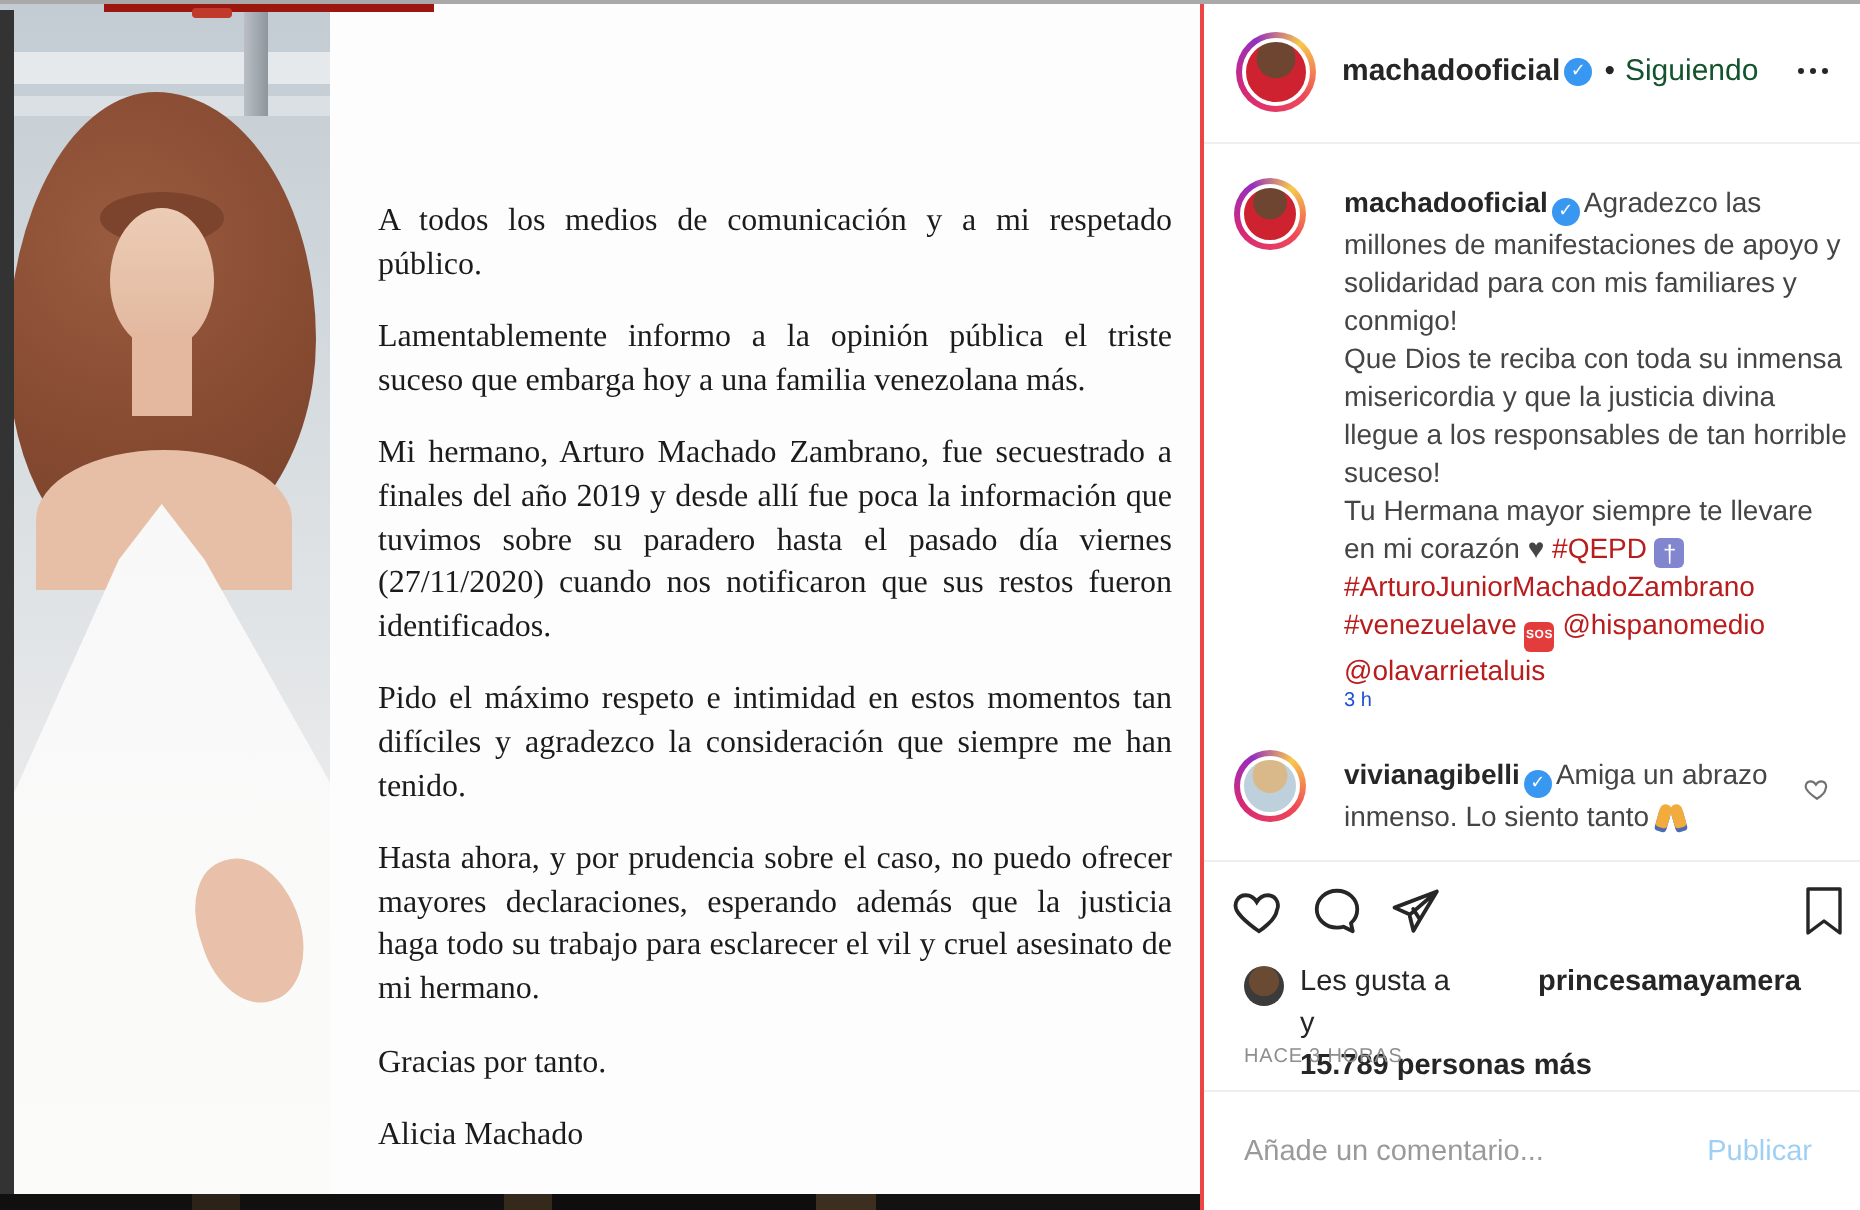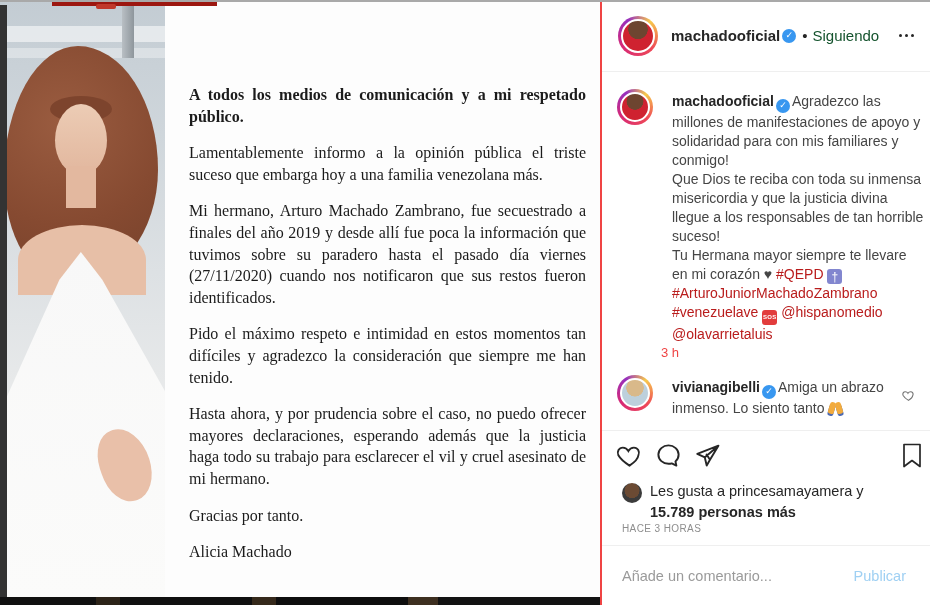--- a/index.html
+++ b/index.html
@@ -29,21 +29,21 @@
   .left-sliver  { position:absolute; left:0; top:5px; width:7px; height:592px; background:#333; z-index:5; }
   .red-strip    { position:absolute; left:52px; top:0; width:165px; height:6px; background:#9c1710; z-index:6; }
   .red-blob     { position:absolute; left:96px; top:4px; width:20px; height:5px; background:#c0392b; border-radius:2px; z-index:6; }
   .bottom-strip { position:absolute; left:0; bottom:0; width:600px; height:8px; z-index:6;
                   background:linear-gradient(90deg,#101010 0 16%,#2c2318 16% 20%,#101010 20% 42%,#35291b 42% 46%,#0e0e0e 46% 68%,#3d2f20 68% 73%,#121212 73% 100%); }
 
   .letter { position:absolute; left:165px; top:0; width:435px; height:605px; background:#fdfdfd;
             padding:84px 14px 0 24px; font-family:"Liberation Serif", serif; color:#1b1b1b;
             font-size:16px; line-height:1.35; text-align:justify; }
   .letter p { margin-bottom:15px; }
-  .letter .heading { font-weight:bold; }
+  .letter .heading { font-weight:normal;margin-top:16px; }
   .letter .signature { margin-top:6px; text-align:left; }
 
   
   .panel { position:absolute; left:600px; top:0; width:330px; height:605px; background:#fff; border-left:2px solid #ef4444; display:flex; flex-direction:column; }
   .panel-header { height:72px; flex:none; border-bottom:1px solid #efefef; display:flex; align-items:center; padding-left:16px; }
   .ring { border-radius:50%; background:conic-gradient(from 40deg,#f7c94c,#ef4956 25%,#d62976 55%,#962fbf 80%,#f7c94c); display:flex; align-items:center; justify-content:center; flex:none; }
   .ring.lg { width:40px; height:40px; }
   .ring.md { width:36px; height:36px; }
   .avatar { border-radius:50%; border:2px solid #fff; }
   .avatar.lg { width:34px; height:34px; background:radial-gradient(circle at 50% 28%, #6d4530 0 36%, #cf2230 38%); }
@@ -62,40 +62,40 @@
 
   .panel-body { position:relative; flex:1; }
   .cap-avatar { position:absolute; left:15px; top:17px; }
   .caption { position:absolute; left:70px; top:20px; width:253px; font-size:14px; line-height:19px; color:#454545; }
   .caption .pre { white-space:pre-line; }
   .taglink { color:#b91c1c; text-decoration:none; cursor:pointer; }
   .ebadge { display:inline-flex; align-items:center; justify-content:center; width:15px; height:15px; border-radius:3px;
             color:#fff; vertical-align:-2px; line-height:1; }
   .ebadge.cross { background:#8286cf; font-size:12px; }
   .ebadge.sos { background:#e23c3c; font-size:6px; font-weight:bold; letter-spacing:.3px; }
-  .cap-time { position:absolute; left:59px; top:273px; font-size:13px; color:#ef4444; }
+  .cap-time { position:absolute; left:70px; top:273px; font-size:10px; color:#1d4ed8; }
 
   .cmt-avatar { position:absolute; left:15px; top:303px; }
   .comment { position:absolute; left:70px; top:306px; width:232px; font-size:14px; line-height:19px; color:#454545; }
   .pray { position:relative; width:15px; height:15px; display:inline-block; vertical-align:-2px; }
   .pray::before, .pray::after { content:""; position:absolute; bottom:1px; width:6px; height:12px; background:#f2ab3d; border-radius:3px 3px 2px 2px; }
   .pray::before { left:1px; transform:rotate(16deg); box-shadow:0 2px 0 #4d6ab2; }
   .pray::after  { right:1px; transform:rotate(-16deg); box-shadow:0 2px 0 #4d6ab2; }
   .cmt-like { position:absolute; right:15px; top:316px; cursor:pointer; }
 
   .actions-divider { position:absolute; left:0; right:0; top:358px; border-top:1px solid #efefef; }
   .actions { position:absolute; left:14px; top:370px; display:flex; gap:12px; }
   .icon-btn { cursor:pointer; display:flex; }
   .save-btn { position:absolute; right:6px; top:370px; cursor:pointer; }
 
   .likes { position:absolute; left:20px; top:409px; width:280px; font-size:14.5px; line-height:21px; color:#262626; }
   .likes .sm-av { position:absolute; left:0; top:2px; }
   .likes .txt { display:block; margin-left:28px; }
   .likes .txt2 { display:block; margin-left:28px; font-weight:bold; }
-  .likes b { font-weight:normal; }
+  .likes b { font-weight:bold;margin-left:40px; }
   .post-time { position:absolute; left:20px; top:451px; font-size:10px; letter-spacing:.4px; color:#8e8e8e; }
 
   .composer { flex:none; height:60px; border-top:1px solid #efefef; display:flex; align-items:center; padding:0 24px 0 20px; }
   .composer input { flex:1; border:none; outline:none; font-size:14.5px; color:#262626; font-family:"Liberation Sans",sans-serif; background:transparent; }
   .composer input::placeholder { color:#9a9a9a; }
   .publish { color:#9fd0f3; font-size:14.5px; font-weight:500; cursor:pointer; border:none; background:none; font-family:"Liberation Sans",sans-serif; }
 </style>
 </head>
 <body>
 

